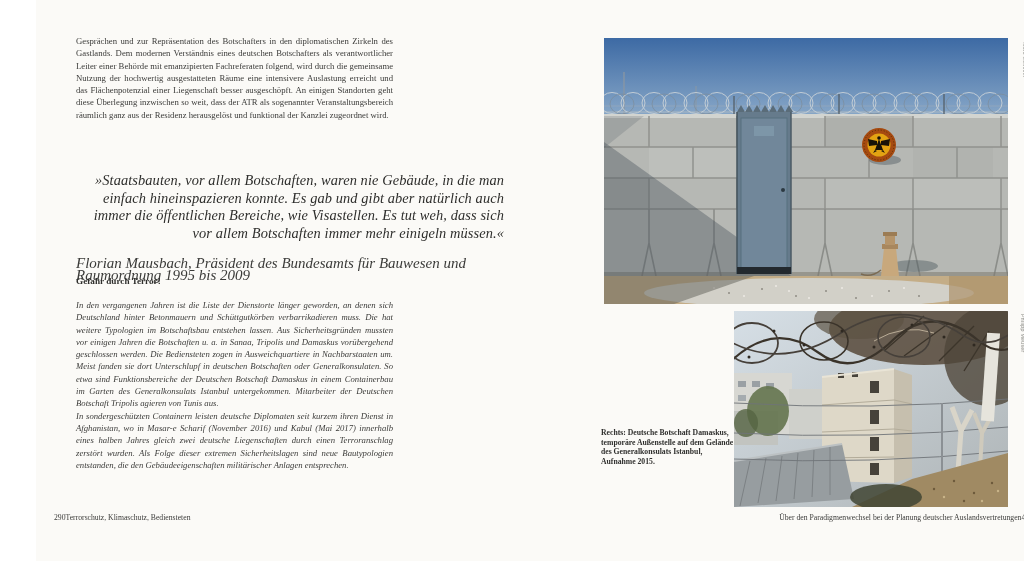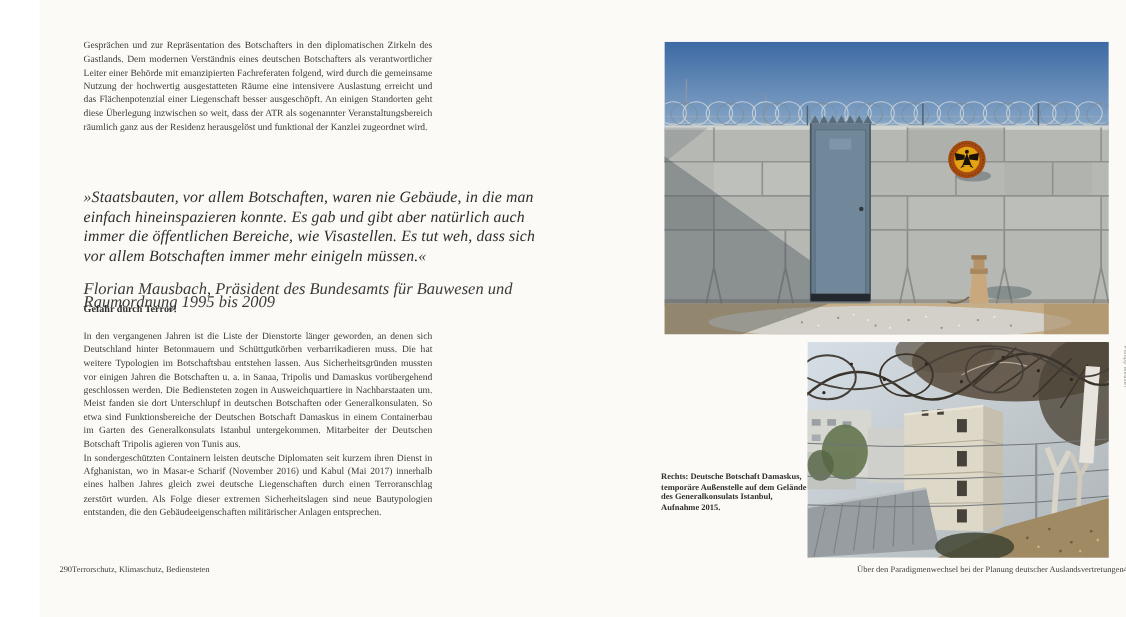--- a/index.html
+++ b/index.html
@@ -16,27 +16,28 @@
   
   .body-para{
     margin:0;
     font-size:8.7px;
     line-height:12.3px;
     text-align:justify;
     color:#3b3b39;
   }
   .para1{left:40px;top:35px;width:317px;}
   .body-block{left:40px;top:299px;width:317px;}
-  .body-block p{margin:0;}
+  .body-block p{margin:0;font-style:italic;}
   .pull-quote{
     left:40px;top:172px;width:428px;
     font-size:14.4px;line-height:17.7px;
     font-style:italic;
     color:#2e2e2c;
     letter-spacing:.1px;
+    text-align:right;
   }
   .attribution{
     left:40px;top:257px;width:440px;
     font-size:15px;line-height:12px;
     font-style:italic;color:#3b3b39;
   }
   .section-heading{
     left:40px;top:276px;width:317px;
     margin:0;font-size:9.2px;font-weight:bold;color:#2e2e2c;
   }

